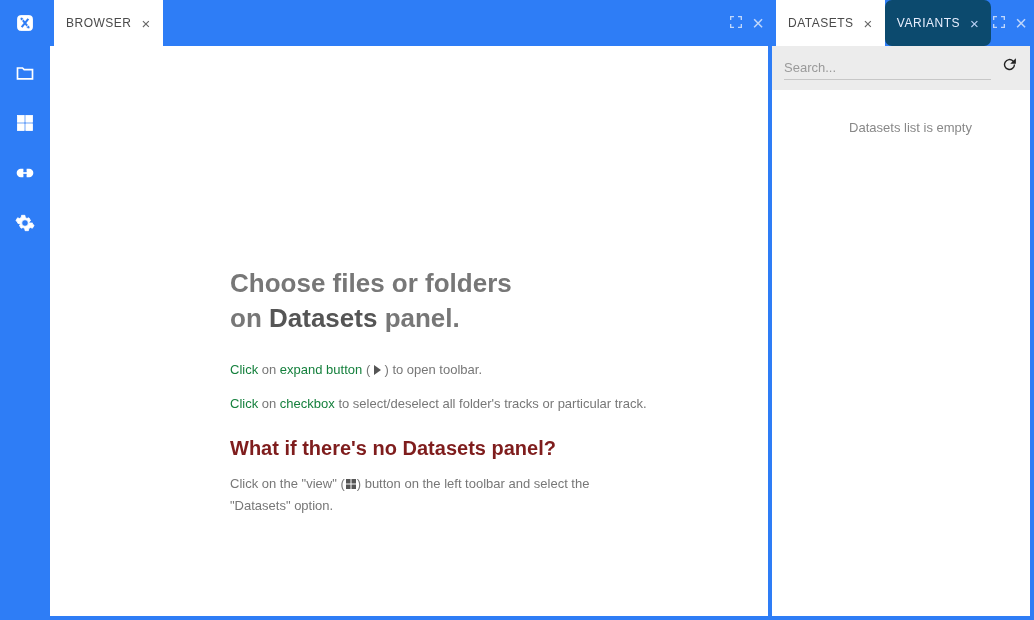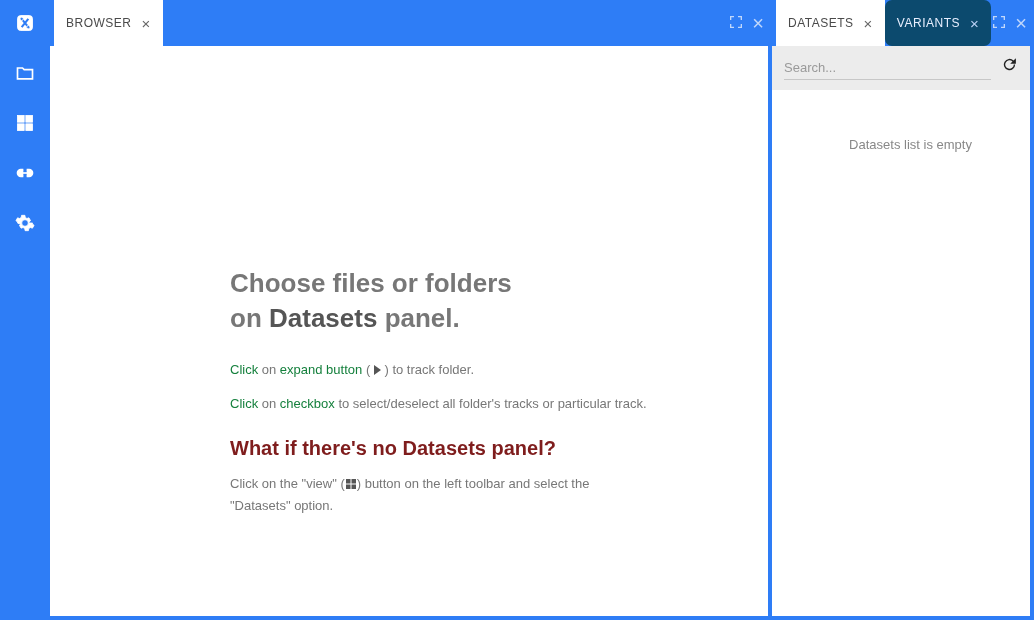--- a/index.html
+++ b/index.html
@@ -118,21 +118,21 @@
     color: #666;
     outline: none;
   }
   .search-input::placeholder { color: #9a9a9a; }
   .refresh-btn { cursor: pointer; }
   .refresh-btn svg { width: 17px; height: 17px; fill: #222; }
   .empty-msg {
     text-align: center;
     color: #888;
     font-size: 13px;
-    padding: 47px 10px;
+    padding: 30px 10px;
     margin-left: 19px;
   }
 </style>
 </head>
 <body>
 
 <div class="app">
 
   <div class="sidebar">
     <div class="sidebar-item">
@@ -195,21 +195,21 @@
         <span class="close-x">×</span>
       </div>
     </div>
     <div class="main-content">
       <div class="help-block">
         <div class="help-title">
           <span>Choose files or folders</span><br>
           <span>on </span><span class="em">Datasets</span><span> panel.</span>
         </div>
         <p class="help-p">
-          <b>Click</b><span> on </span><b>expand button</b><span> ( </span><span class="triangle"></span><span> ) to track folder.</span>
+          <b>Click</b><span> on </span><b>expand button</b><span> ( </span><span class="triangle"></span><span> ) to open toolbar.</span>
         </p>
         <p class="help-p">
           <b>Click</b><span> on </span><b>checkbox</b><span> to select/deselect all folder's tracks or particular track.</span>
         </p>
         <div class="help-sub">What if there's no Datasets panel?</div>
         <p class="help-p">
           <span>Click on the "view" (</span><span class="inline-icon"><svg viewBox="0 0 24 24">
                 <rect x="2" y="2" width="9" height="9"></rect>
                 <rect x="13" y="2" width="9" height="9"></rect>
                 <rect x="2" y="13" width="9" height="9"></rect>

